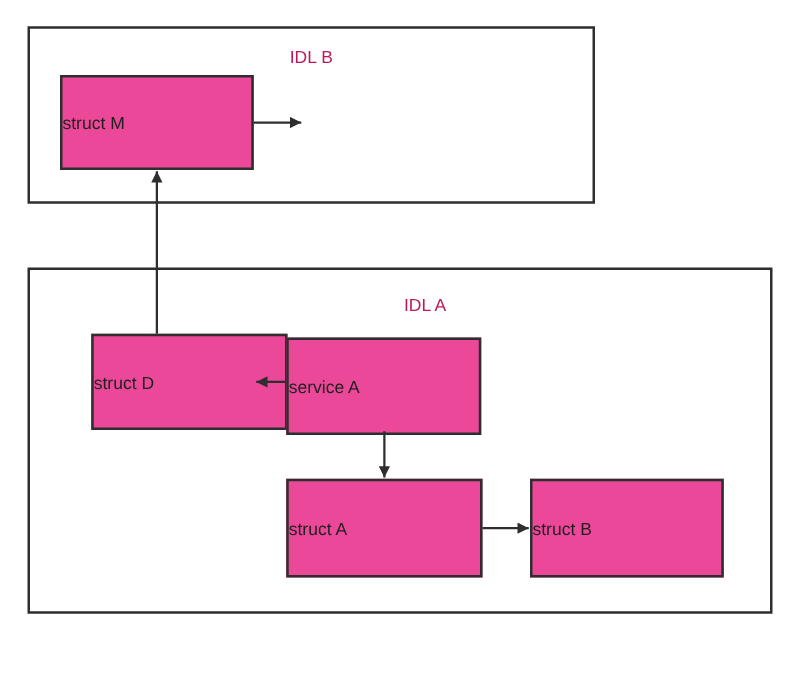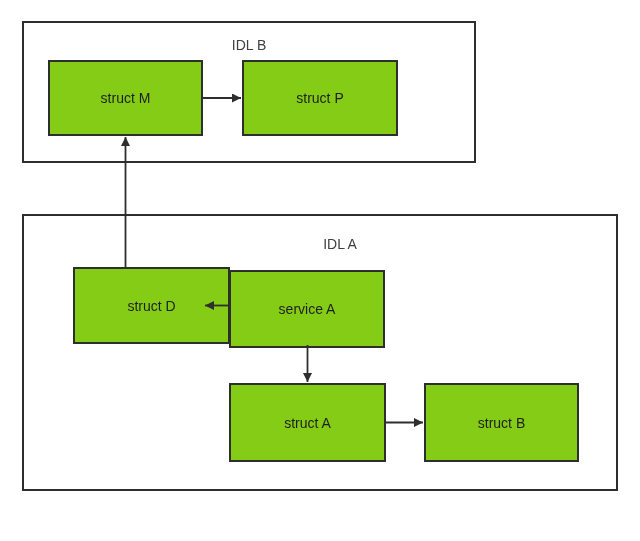--- a/index.html
+++ b/index.html
@@ -19,31 +19,30 @@
     position: absolute;
     border: 2px solid #2e2e2e;
     background: #ffffff;
     box-sizing: border-box;
   }
   .container-label {
     position: absolute;
     width: 120px;
     text-align: center;
     font-size: 14px;
-    color: #404040;
+    color: #be185d;
     white-space: nowrap;
   }
   .node {
     position: absolute;
     border: 2px solid #2e2e2e;
-    background: #84cc16;
+    background: #ec4899;
     box-sizing: border-box;
     display: flex;
     align-items: center;
-    justify-content: center;
   }
   .node-label {
     font-size: 14px;
     color: #1f1f1f;
     white-space: nowrap;
   }
   .edges-layer {
     position: absolute;
     left: 0;
     top: 0;
@@ -74,23 +73,20 @@
   </div>
 
   <div class="container-box" id="idl-a">
     <div class="container-label">IDL A</div>
   </div>
 
   <div class="node" id="struct-m">
     <span class="node-label">struct M</span>
   </div>
 
-  <div class="node" id="struct-p">
-    <span class="node-label">struct P</span>
-  </div>
 
   <div class="node" id="struct-d">
     <span class="node-label">struct D</span>
   </div>
 
   <div class="node" id="service-a">
     <span class="node-label">service A</span>
   </div>
 
   <div class="node" id="struct-b">

